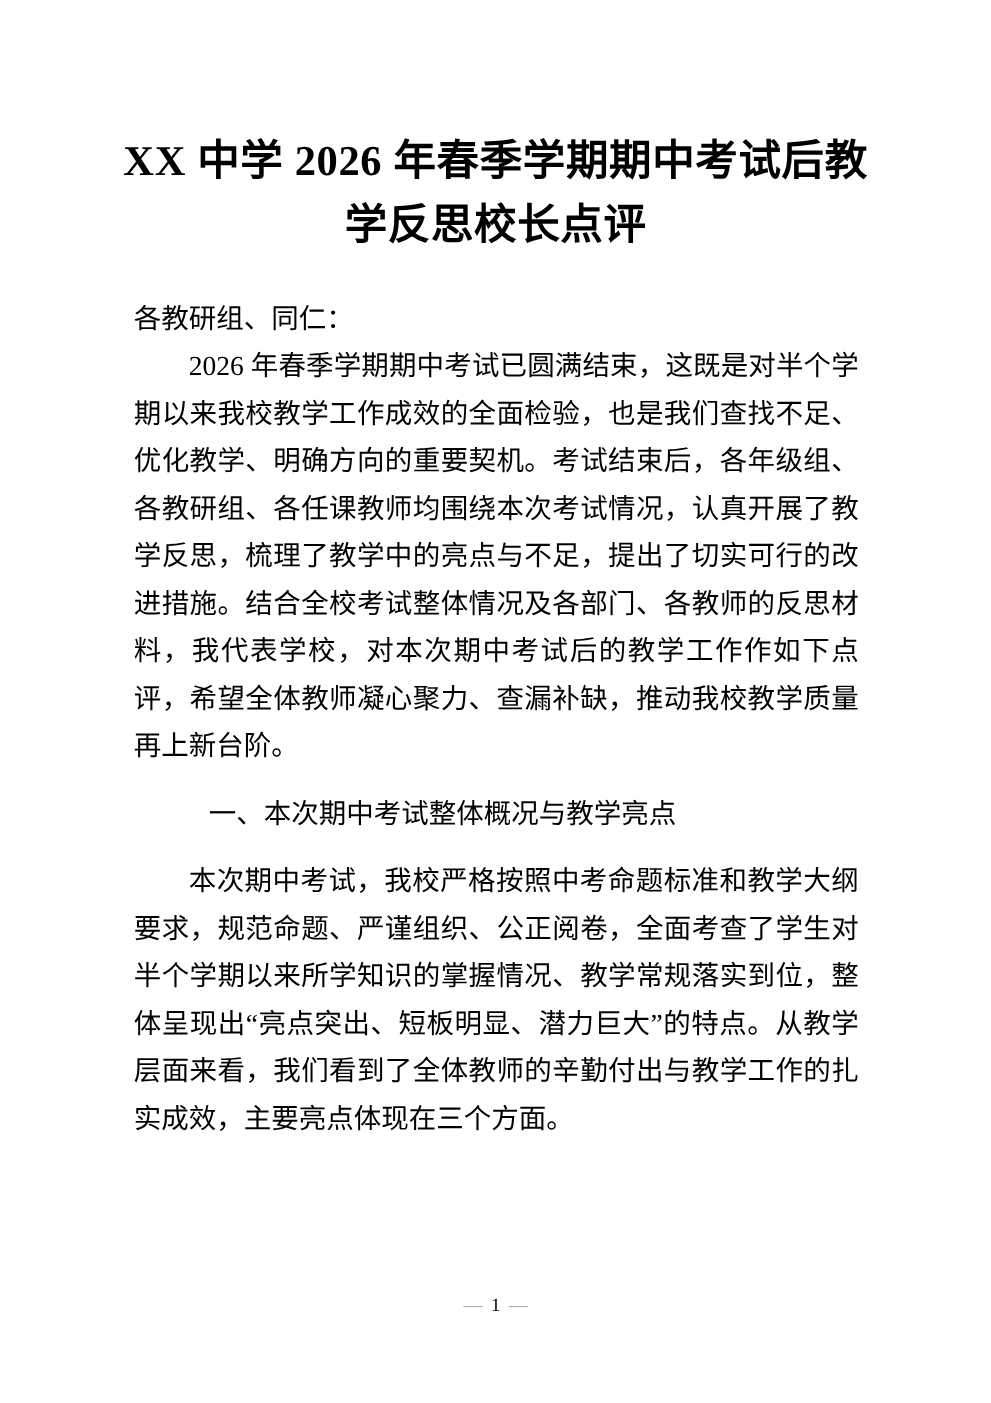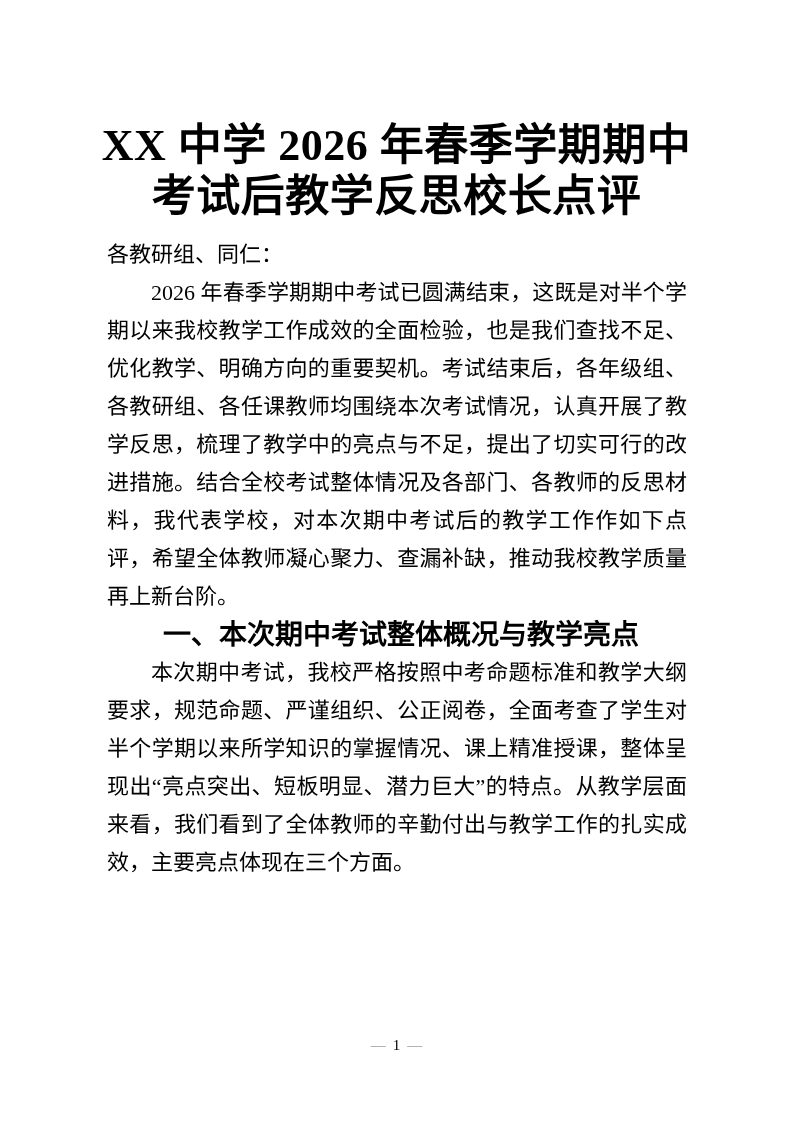--- a/index.html
+++ b/index.html
@@ -14,48 +14,48 @@
     background: #ffffff;
     color: #000000;
     font-family: "Liberation Serif", "DejaVu Serif", serif;
     overflow: hidden;
   }
   .doc-title {
     position: absolute;
     top: 104px;
     left: 0;
     right: 0;
-    margin: 16px auto;
+    margin: 0 auto;
     width: 620px;
     text-align: center;
-    font-size: 44px;
+    font-size: 34px;
     line-height: 51px;
     font-weight: 700;
     letter-spacing: 0.5px;
   }
   .doc-body {
     position: absolute;
     top: 236px;
     left: 107px;
     width: 580px;
     font-size: 22px;
     line-height: 38px;
     text-align: justify;
   }
   .doc-body p {
     margin: 0;
   }
   .indent {
     text-indent: 2em;
   }
   .section-heading {
-    margin: 0;
-    font-size: 28px;
+    margin: 16px;
+    font-size: 22px;
     line-height: 38px;
-    font-weight: 700;
+    font-weight: 400;
     text-indent: 2em;
     text-align: left;
     font-family: "Liberation Sans", "DejaVu Sans", sans-serif;
   }
   .lead-bold {
     font-weight: 700;
   }
   .page-footer {
     position: absolute;
     top: 1033px;
@@ -81,21 +81,21 @@
   <h1 class="doc-title">XX 中学 2026 年春季学期期中考试后教学反思校长点评</h1>
 
   <div class="doc-body">
 
     <p class="salutation">各教研组、同仁：</p>
 
     <p class="indent">2026 年春季学期期中考试已圆满结束，这既是对半个学期以来我校教学工作成效的全面检验，也是我们查找不足、优化教学、明确方向的重要契机。考试结束后，各年级组、各教研组、各任课教师均围绕本次考试情况，认真开展了教学反思，梳理了教学中的亮点与不足，提出了切实可行的改进措施。结合全校考试整体情况及各部门、各教师的反思材料，我代表学校，对本次期中考试后的教学工作作如下点评，希望全体教师凝心聚力、查漏补缺，推动我校教学质量再上新台阶。</p>
 
     <h2 class="section-heading">一、本次期中考试整体概况与教学亮点</h2>
 
-    <p class="indent">本次期中考试，我校严格按照中考命题标准和教学大纲要求，规范命题、严谨组织、公正阅卷，全面考查了学生对半个学期以来所学知识的掌握情况、课上精准授课，整体呈现出“亮点突出、短板明显、潜力巨大”的特点。从教学层面来看，我们看到了全体教师的辛勤付出与教学工作的扎实成效，主要亮点体现在三个方面。</p>
+    <p class="indent">本次期中考试，我校严格按照中考命题标准和教学大纲要求，规范命题、严谨组织、公正阅卷，全面考查了学生对半个学期以来所学知识的掌握情况、教学常规落实到位，整体呈现出“亮点突出、短板明显、潜力巨大”的特点。从教学层面来看，我们看到了全体教师的辛勤付出与教学工作的扎实成效，主要亮点体现在三个方面。</p>
 
 
   </div>
 
   <div class="page-footer">
     <span class="dash">—</span><span class="page-num">1</span><span class="dash">—</span>
   </div>
 
 </div>
 

